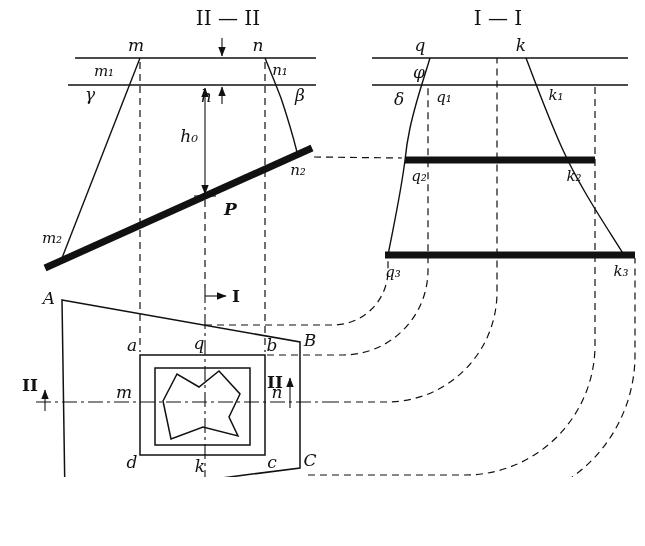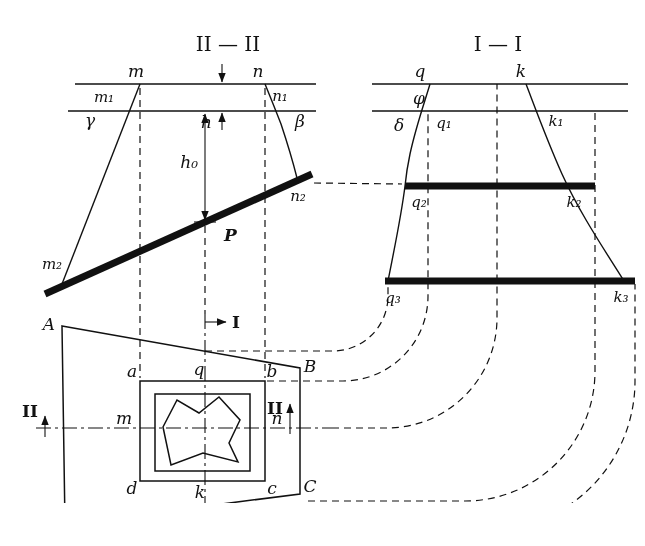--- a/index.html
+++ b/index.html
@@ -1,16 +1,16 @@
 <!DOCTYPE html>
 <html><head>
 <meta charset="utf-8">
 <style>
   html,body{margin:0;padding:0;background:#ffffff;}
-  .stage{width:645px;height:477px;position:relative;background:#ffffff;overflow:hidden;margin-top:26px;}
+  .stage{width:645px;height:477px;position:relative;background:#ffffff;overflow:hidden;}
   svg{display:block;}
   svg text{font-family:"DejaVu Serif",serif;font-style:italic;fill:#111111;font-size:17px;}
   text.title{font-style:normal;font-size:20px;}
   text.cutmark{font-style:normal;font-weight:bold;font-size:17px;}
   text.small{font-size:15px;}
   .ln{stroke:#111111;stroke-width:1.4;fill:none;}
   .thick{stroke:#111111;stroke-width:7;fill:none;}
   .dash{stroke:#111111;stroke-width:1.2;fill:none;stroke-dasharray:7 5;}
   .dashdot{stroke:#111111;stroke-width:1.1;fill:none;stroke-dasharray:15 4 3 4;}
   .dim{stroke:#111111;stroke-width:1.1;fill:none;}

